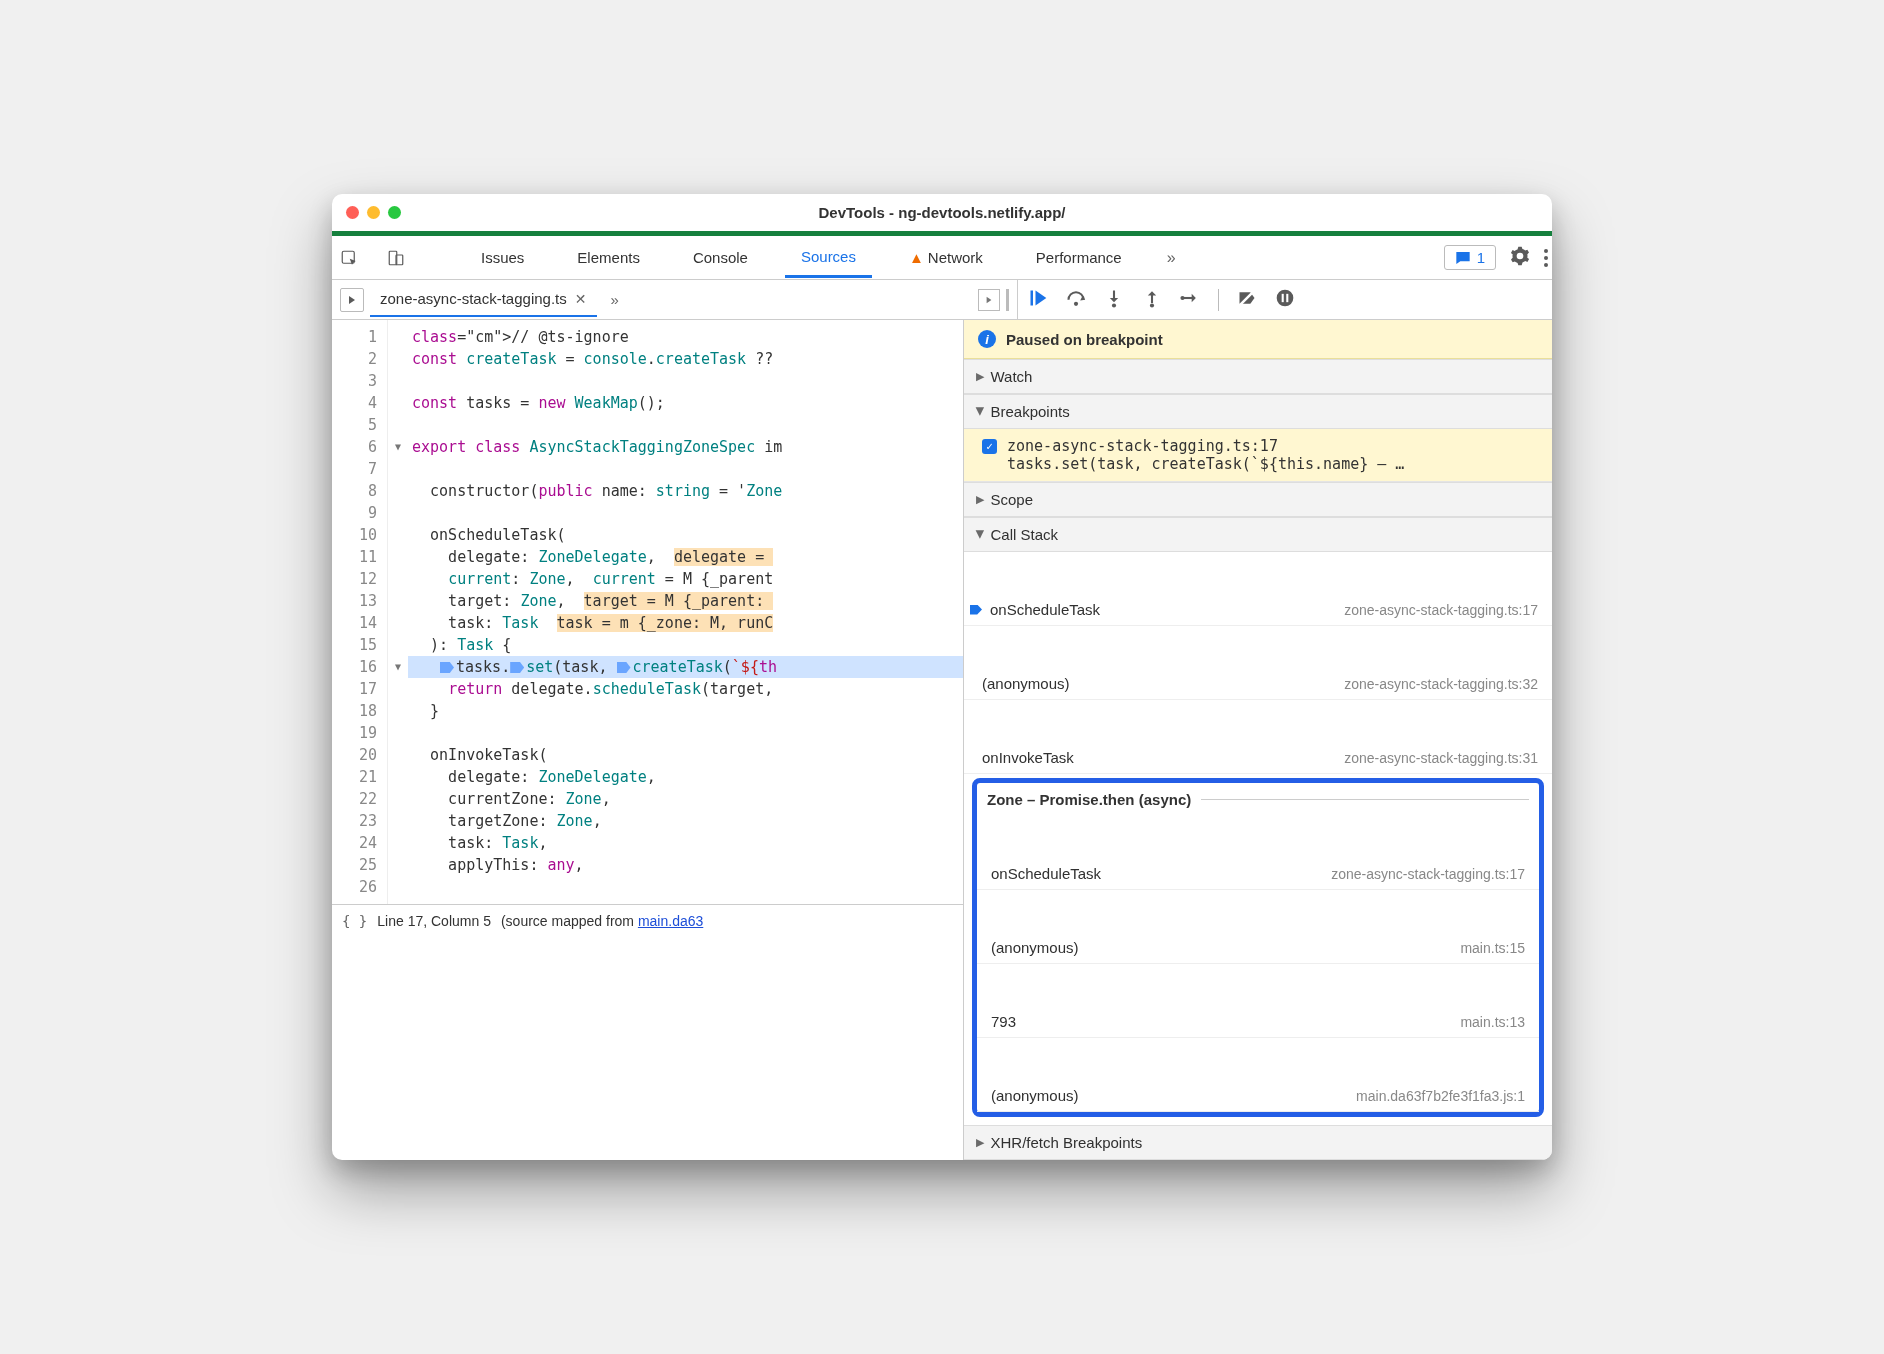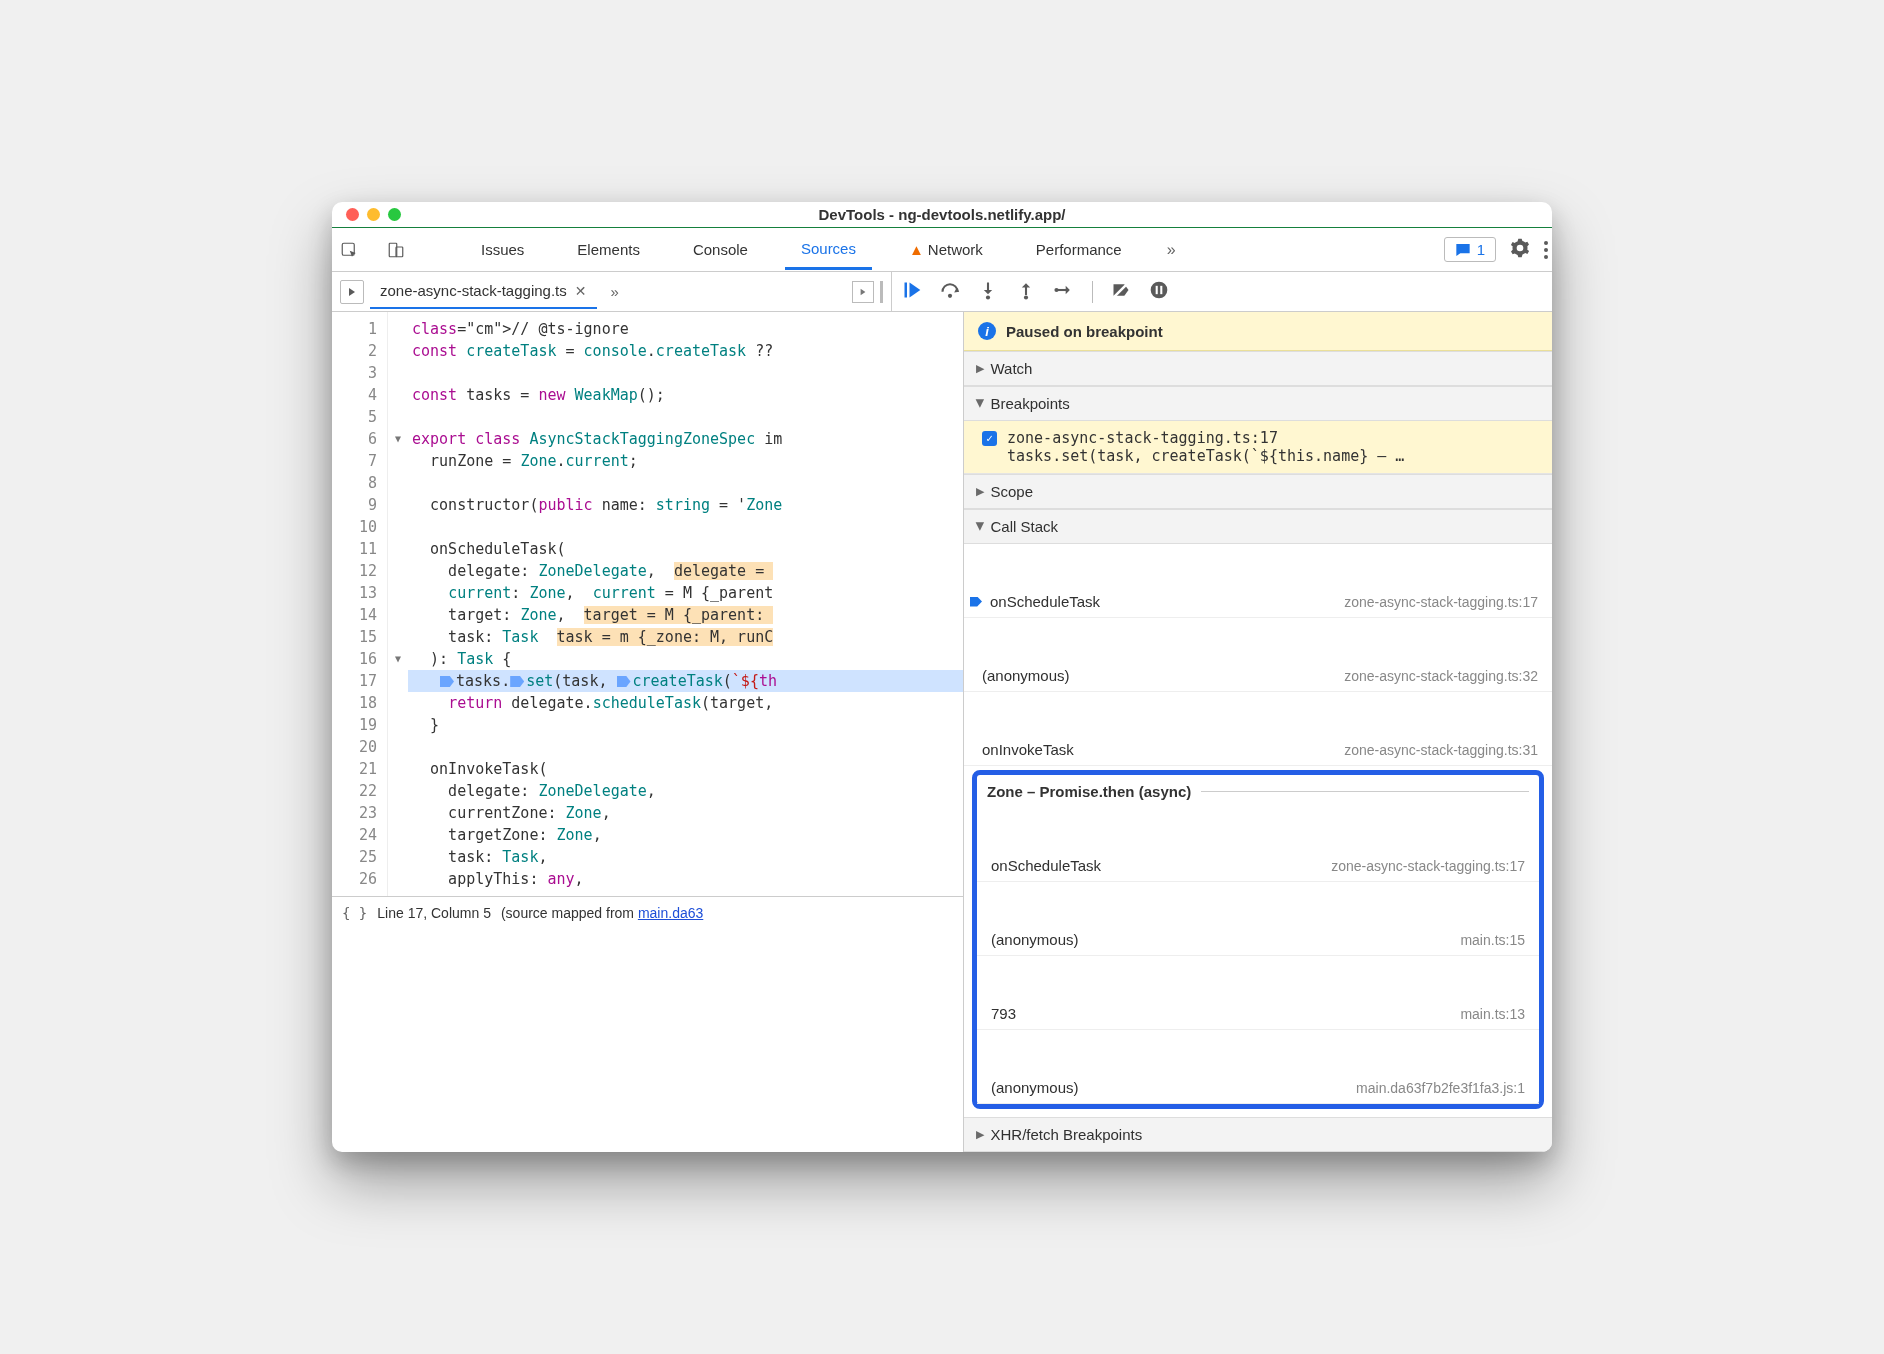--- a/index.html
+++ b/index.html
@@ -16,25 +16,25 @@
     width: 1220px;
     background: #fff;
     border-radius: 10px;
     box-shadow: 0 30px 60px rgba(0,0,0,.35), 0 10px 25px rgba(0,0,0,.2);
     overflow: hidden;
     font-size: 15px;
     color: #333;
   }
   
   .titlebar {
-    height: 26px;
+    height: 42px;
     display: flex;
     align-items: center;
     padding: 0 14px;
-    border-bottom: 1px solid #15803d;
+    border-bottom: 5px solid #15803d;
     position: relative;
   }
   .traffic { display:flex; gap:8px; }
   .dot { width:13px; height:13px; border-radius:50%; }
   .dot.red{background:#ff5f57;} .dot.yellow{background:#febc2e;} .dot.green{background:#28c840;}
   .title { position:absolute; left:0; right:0; text-align:center; font-weight:600; color:#333; font-size:15px; pointer-events:none;}
   
   .tabs {
     display:flex; align-items:center; height:44px; border-bottom:1px solid #ccc;
     padding:0 4px; gap: 21px; justify-content: center;
@@ -47,21 +47,21 @@
   .tab .warn{ color:#ef6c00; margin-right:4px;}
   .chev{ color:#666; padding:0 8px; font-size:16px;}
   .tabs-right{ margin-left:auto; display:flex; align-items:center; gap:14px;}
   .badge-box{ border:1px solid #bbb; border-radius:3px; padding:3px 10px; display:flex; align-items:center; gap:6px; color:#1a73e8;}
   .badge-box svg{width:16px;height:16px;fill:#1a73e8;}
   .gear svg{width:20px;height:20px;fill:#5a5a5a;}
   .kebab{display:flex; flex-direction:column; gap:3px;}
   .kebab span{width:4px;height:4px;border-radius:50%;background:#5a5a5a;}
   
   .subrow{display:flex; height:40px; border-bottom:1px solid #ccc;}
-  .sub-left{ width:560px; display:flex; align-items:center; border-right:1px solid #ccc; padding:0 8px; gap:6px;justify-content:space-between;}
+  .sub-left{ width:686px; display:flex; align-items:center; border-right:1px solid #ccc; padding:0 8px; gap:6px;justify-content:space-between;}
   .nav-toggle{width:24px;height:24px;border:1px solid #bbb;border-radius:2px;display:flex;align-items:center;justify-content:center;}
   .nav-toggle svg{width:10px;height:10px;fill:#5a5a5a;}
   .file-tab{ padding:8px 10px; border-bottom:2px solid #1a73e8; font-size:15px; color:#333; display:flex; align-items:center; gap:8px;}
   .file-tab .close{ color:#666; font-size:14px;}
   .sub-left .chev{font-size:15px;}
   .sub-left .right-ctrl{ margin-left:auto; display:flex; gap:6px;}
   .sq{width:22px;height:22px;border:1px solid #bbb;display:flex;align-items:center;justify-content:center;}
   .sq svg{width:8px;height:8px;fill:#777;}
   .sub-right{ flex:1; display:flex; align-items:center; padding:0 10px; gap:18px;}
   .dbg-icon svg{width:20px;height:20px;fill:#5a5a5a;}
@@ -283,21 +283,20 @@
             <div></div>
             <div></div>
           </div>
         <div class="code" id="codearea">
             <div class="ln"><span <span="" class="kw">class</span>="cm"&gt;// @ts-ignore</div>
             <div class="ln"><span class="kw">const</span> <span class="typ">createTask</span> = <span class="typ">console</span>.<span class="typ">createTask</span> ??</div>
             <div class="ln"></div>
             <div class="ln"><span class="kw">const</span> tasks = <span class="kw">new</span> <span class="typ">WeakMap</span>();</div>
             <div class="ln"></div>
             <div class="ln"><span class="kw">export</span> <span class="kw">class</span> <span class="typ">AsyncStackTaggingZoneSpec</span> im</div>
-            <div class="ln">  runZone = <span class="typ">Zone</span>.<span class="typ">current</span>;</div>
             <div class="ln"></div>
             <div class="ln">  constructor(<span class="kw">public</span> name: <span class="typ">string</span> = '<span class="typ">Zone</span></div>
             <div class="ln"></div>
             <div class="ln">  onScheduleTask(</div>
             <div class="ln">    delegate: <span class="typ">ZoneDelegate</span>,  <span class="hint">delegate = </span></div>
             <div class="ln">    <span class="typ">current</span>: <span class="typ">Zone</span>,  <span class="typ">current</span> = M {_parent</div>
             <div class="ln">    target: <span class="typ">Zone</span>,  <span class="hint">target = M {_parent: </span></div>
             <div class="ln">    task: <span class="typ">Task</span>  <span class="hint">task = m {_zone: M, runC</span></div>
             <div class="ln">  ): <span class="typ">Task</span> {</div>
             <div class="ln exec"><span class="ptr"></span>tasks.<span class="ptr"></span><span class="typ">set</span>(task, <span class="ptr"></span><span class="typ">createTask</span>(<span class="str">`${</span><span class="kw">th</span></div>

